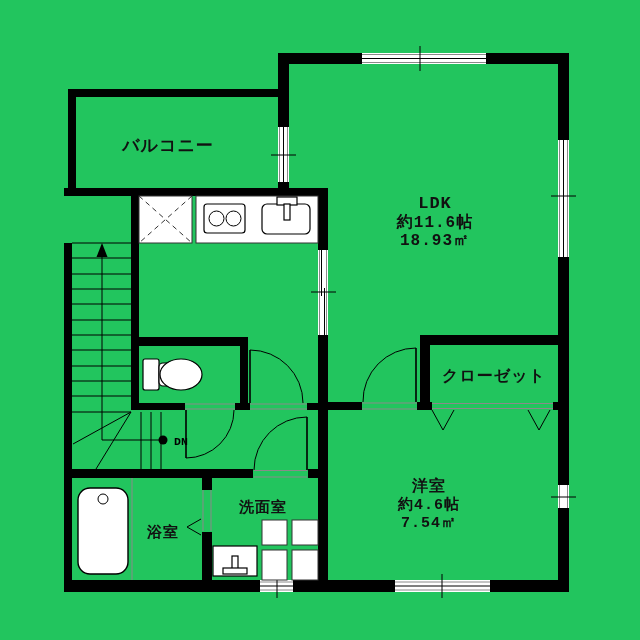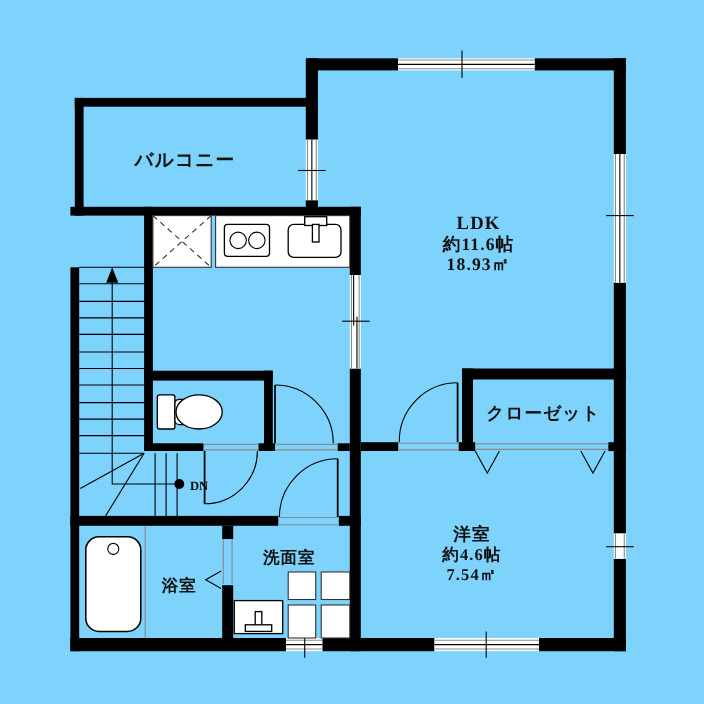--- a/index.html
+++ b/index.html
@@ -1,17 +1,17 @@
 <!DOCTYPE html>
 <html><head>
 <meta charset="utf-8">
 <style>
   html,body{margin:0;padding:0;background:#fff;}
-  #canvas{position:relative;width:640px;height:640px;background:#7dd3fc;overflow:hidden;
-          font-family:Liberation Serif, serif;}
+  #canvas{position:relative;width:640px;height:640px;background:#22c55e;overflow:hidden;
+          font-family:Liberation Mono, monospace;}
   svg{position:absolute;top:0;left:0;}
   .wall{fill:#000;stroke:none;}
   .thin{stroke:#000;stroke-width:1;fill:none;}
   .gray{stroke:#8a8a8a;stroke-width:1;fill:none;}
   .fixture{fill:#fff;stroke:#000;stroke-width:1.2;}
   .fixture-thin{fill:#fff;stroke:#333;stroke-width:1;}
   .leaf{stroke:#000;stroke-width:1.6;fill:none;}
   .arc{stroke:#000;stroke-width:1;fill:none;}
   .roomlabel{fill:#111;font-weight:600;letter-spacing:1px;}
   .f17{font-size:17px;} .f16{font-size:16px;} .f15{font-size:15px;}

